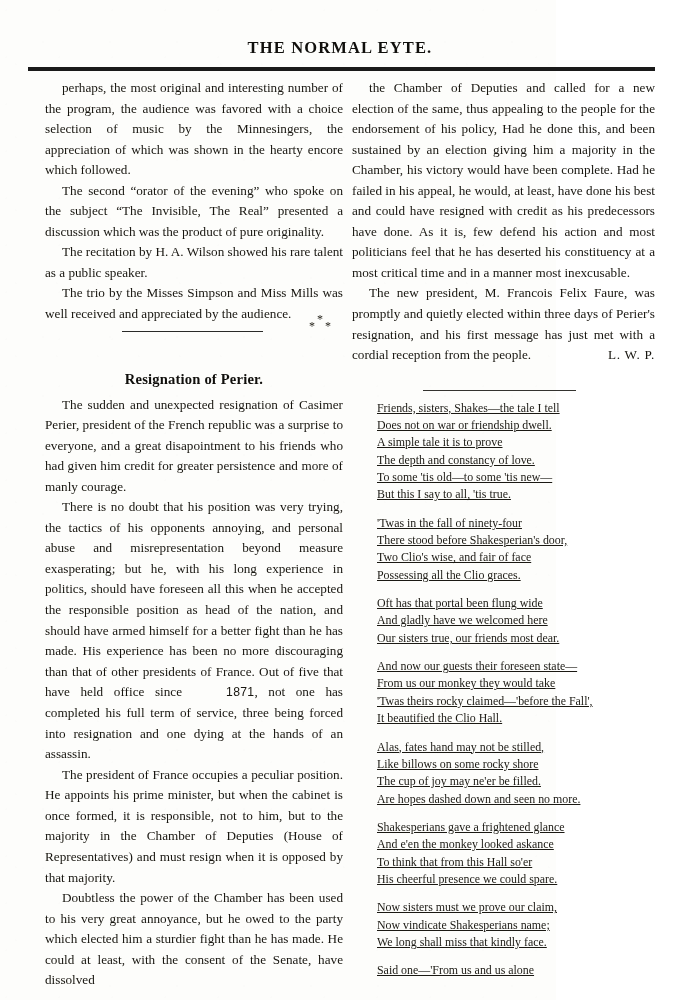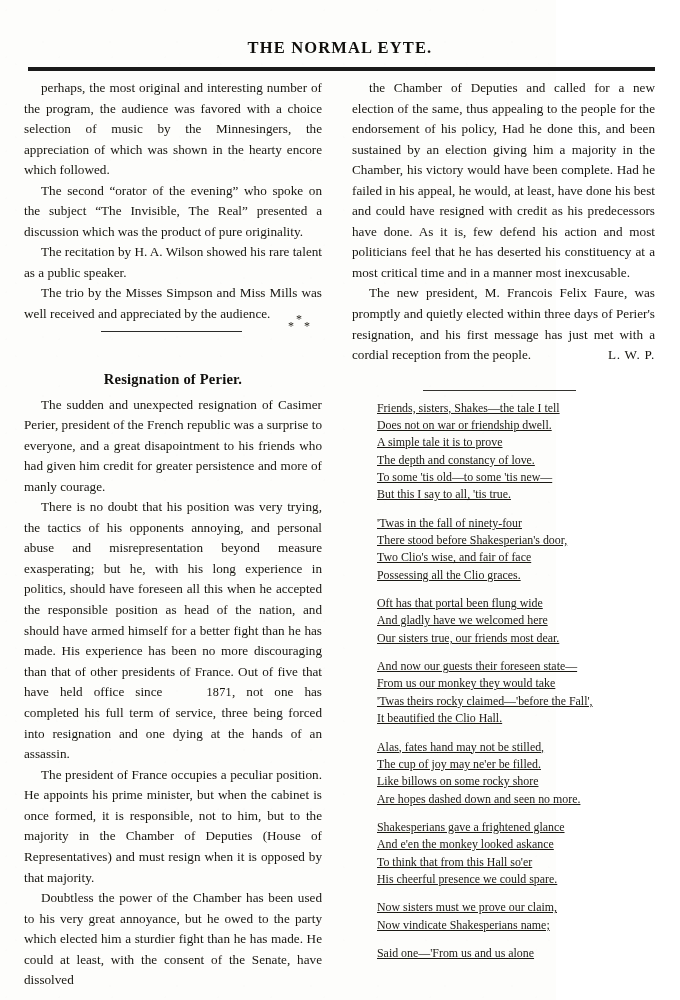--- a/index.html
+++ b/index.html
@@ -61,21 +61,21 @@
     left: 0;
     width: 680px;
     height: 910px;
   }
   .col {
     position: absolute;
     top: 0;
     box-sizing: border-box;
   }
   .col-left {
-    left: 24px;
+    left: 45px;
     width: 298px;
   }
   .col-right {
     left: 352px;
     width: 303px;
   }
 
   
   .para {
     margin: 0 0 0 0;
@@ -85,21 +85,21 @@
     text-justify: inter-word;
     text-indent: 17px;
     color: #17150f;
     -webkit-font-smoothing: none;
   }
   .para + .para {
     margin-top: 0;
   }
 
   .oldstyle {
-    font-family: Liberation Serif, serif;
+    font-family: Liberation Sans, sans-serif;
     font-size: 12.2px;
     letter-spacing: 0.3px;
     vertical-align: 0.4px;
     margin-left: 44px;
   }
 
   
   .aster-row {
     position: relative;
     height: 26px;
@@ -260,33 +260,34 @@
           <span class="verse">Our sisters true, our friends most dear.</span>
         </div>
         <div class="stanza">
           <span class="verse">And now our guests their foreseen state—</span>
           <span class="verse">From us our monkey they would take</span>
           <span class="verse">'Twas theirs rocky claimed—'before the Fall',</span>
           <span class="verse">It beautified the Clio Hall.</span>
         </div>
         <div class="stanza">
           <span class="verse">Alas, fates hand may not be stilled,</span>
+          <span class="verse">Like billows on some rocky shore</span>
           <span class="verse">The cup of joy may ne'er be filled.</span>
-          <span class="verse">Like billows on some rocky shore</span>
           <span class="verse">Are hopes dashed down and seen no more.</span>
         </div>
         <div class="stanza">
           <span class="verse">Shakesperians gave a frightened glance</span>
           <span class="verse">And e'en the monkey looked askance</span>
           <span class="verse">To think that from this Hall so'er</span>
           <span class="verse">His cheerful presence we could spare.</span>
         </div>
         <div class="stanza">
           <span class="verse">Now sisters must we prove our claim,</span>
           <span class="verse">Now vindicate Shakesperians name;</span>
+          <span class="verse">We long shall miss that kindly face.</span>
         </div>
         <div class="stanza">
           <span class="verse">Said one—'From us and us alone</span>
 
         </div>
       </div>
 
     </div>
   </div>
 

